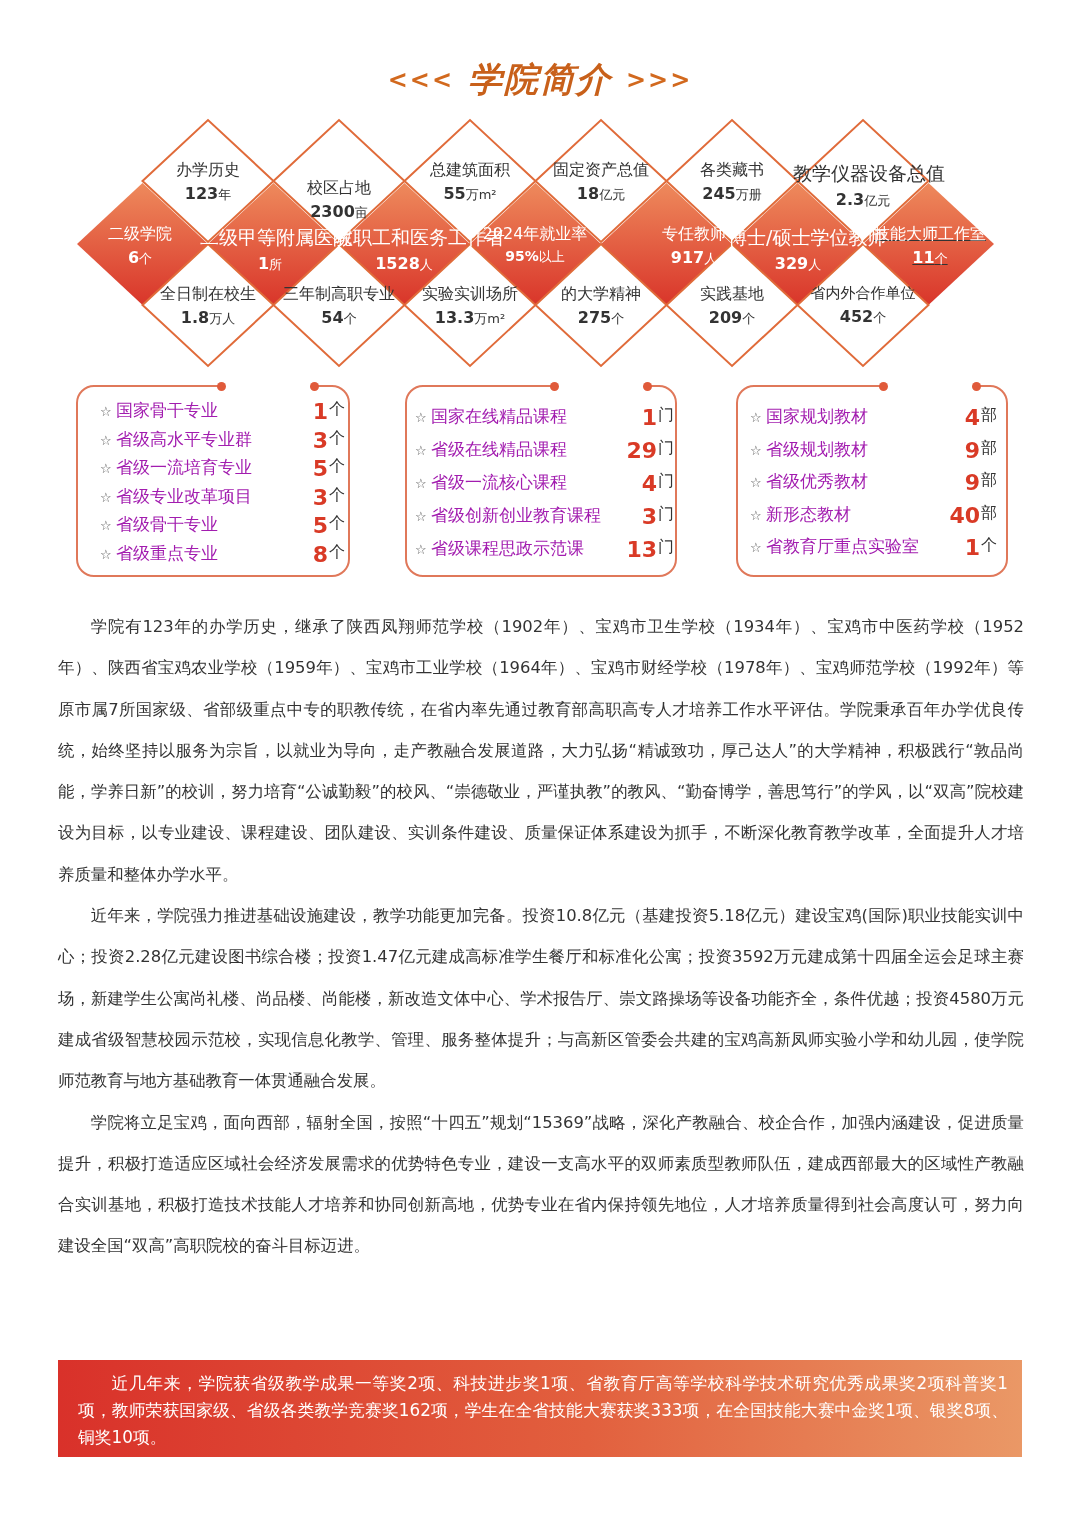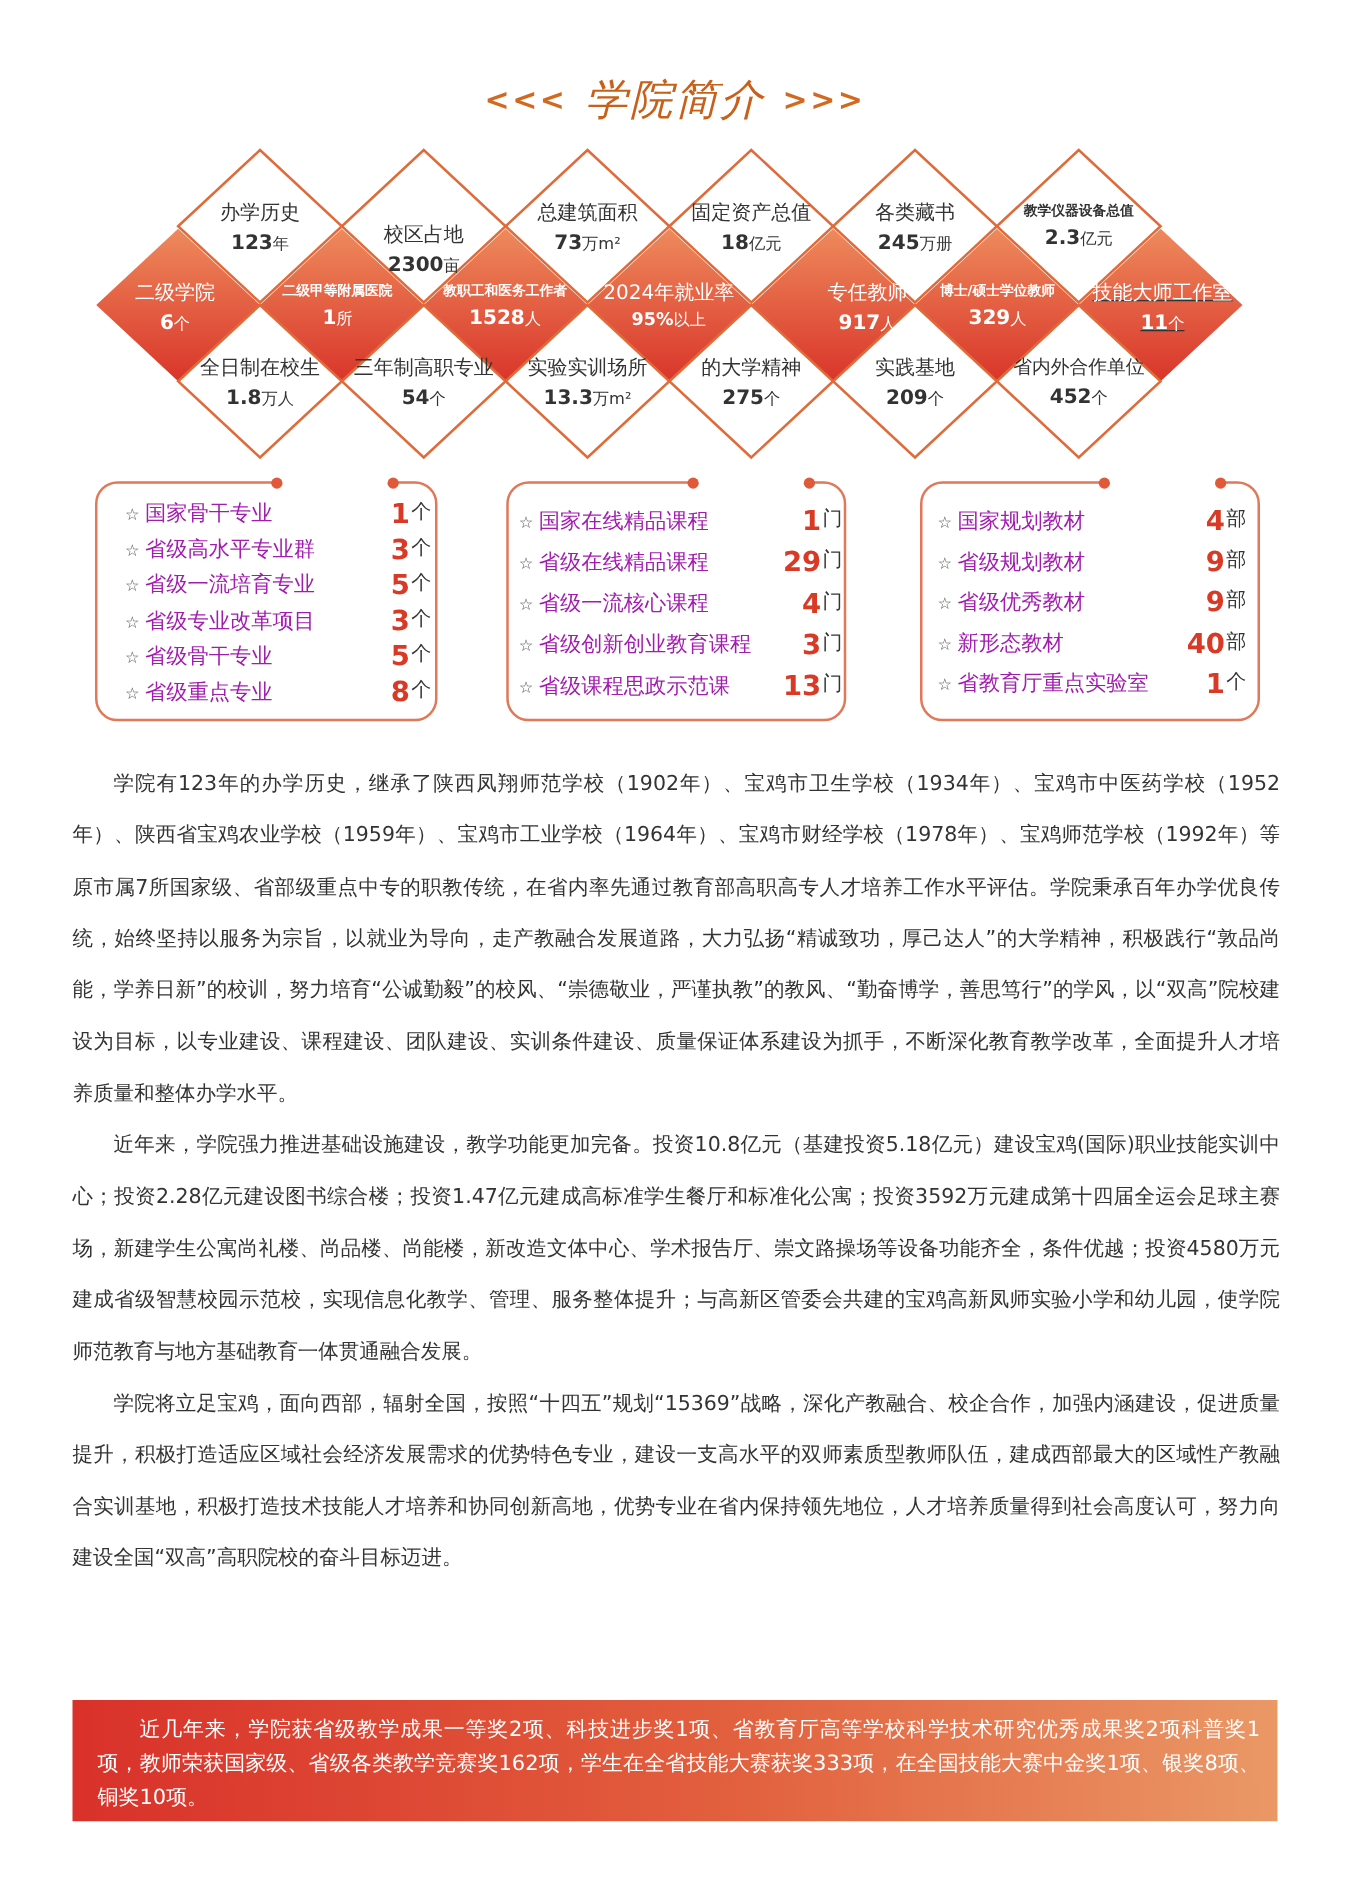--- a/index.html
+++ b/index.html
@@ -1,27 +1,27 @@
 <!DOCTYPE html>
 <html><head>
 <meta charset="utf-8">
 <style>
   * { margin: 0; padding: 0; box-sizing: border-box; }
   html, body { width: 1080px; height: 1517px; background: #ffffff; overflow: hidden; }
   body { position: relative; font-family: "DejaVu Sans", "Liberation Sans", sans-serif; color: #333333; }
 
   .title-row { position: absolute; top: 55px; left: 0; width: 1080px; height: 50px; display: flex; justify-content: center; align-items: center; gap: 14px; }
   .title-arrows { color: #d2691e; font-size: 24px; font-weight: bold; letter-spacing: 2px; font-family: "DejaVu Sans", sans-serif; }
-  .title-text { color: #c8601a; font-size: 34px; font-weight: normal; font-style: italic; letter-spacing: 2px; }
+  .title-text { color: #c8601a; font-size: 34px; font-weight: bold; font-style: italic; letter-spacing: 2px; }
 
   .diamond-area { position: absolute; left: 0; top: 0; width: 1080px; height: 380px; }
   .diamond-area svg { position: absolute; left: 0; top: 0; }
   .dlabel { position: absolute; width: 140px; text-align: center; transform: translateX(-50%); line-height: 1.2; }
   .dlabel .lbl { display: block; font-size: 16px; white-space: nowrap; }
-  .dlabel .lbl.small { font-size: 11px; font-weight: bold; }
+  .dlabel .lbl.small { font-size: 19px; }
   .dlabel .val { display: block; margin-top: 5px; font-size: 16px; font-weight: bold; white-space: nowrap; }
   .dlabel .val .unit { font-size: 13px; font-weight: normal; }
   .dlabel.white .lbl, .dlabel.white .val { color: #ffffff; }
   .dlabel.dark .lbl { color: #333333; }
   .dlabel.dark .val { color: #333333; }
 
   .stat-box { position: absolute; top: 385px; width: 282px; height: 192px; border: 2px solid #e0785a; border-radius: 18px; padding: 12px 0 0 22px; }
   .stat-box .gap { position: absolute; top: -3px; height: 5px; background: #ffffff; }
   .stat-box .dot { position: absolute; top: -5px; width: 9px; height: 9px; border-radius: 50%; background: #e05a3a; }
   .stat-row { display: flex; align-items: baseline; height: 28.5px; position: relative; }
@@ -85,21 +85,21 @@
   <div class="dlabel dark" style="left:208px; top:160px;">
     <span class="lbl">办学历史</span>
     <span class="val"><span>123</span><span class="unit">年</span></span>
   </div>
   <div class="dlabel dark" style="left:339px; top:160px;margin-top:18px;">
     <span class="lbl">校区占地</span>
     <span class="val"><span>2300</span><span class="unit">亩</span></span>
   </div>
   <div class="dlabel dark" style="left:470px; top:160px;">
     <span class="lbl">总建筑面积</span>
-    <span class="val"><span>73</span><span class="unit">万m²</span></span>
+    <span class="val"><span>55</span><span class="unit">万m²</span></span>
   </div>
   <div class="dlabel dark" style="left:601px; top:160px;">
     <span class="lbl">固定资产总值</span>
     <span class="val"><span>18</span><span class="unit">亿元</span></span>
   </div>
   <div class="dlabel dark" style="left:732px; top:160px;">
     <span class="lbl">各类藏书</span>
     <span class="val"><span>245</span><span class="unit">万册</span></span>
   </div>
   <div class="dlabel dark" style="left:863px; top:162px;">

